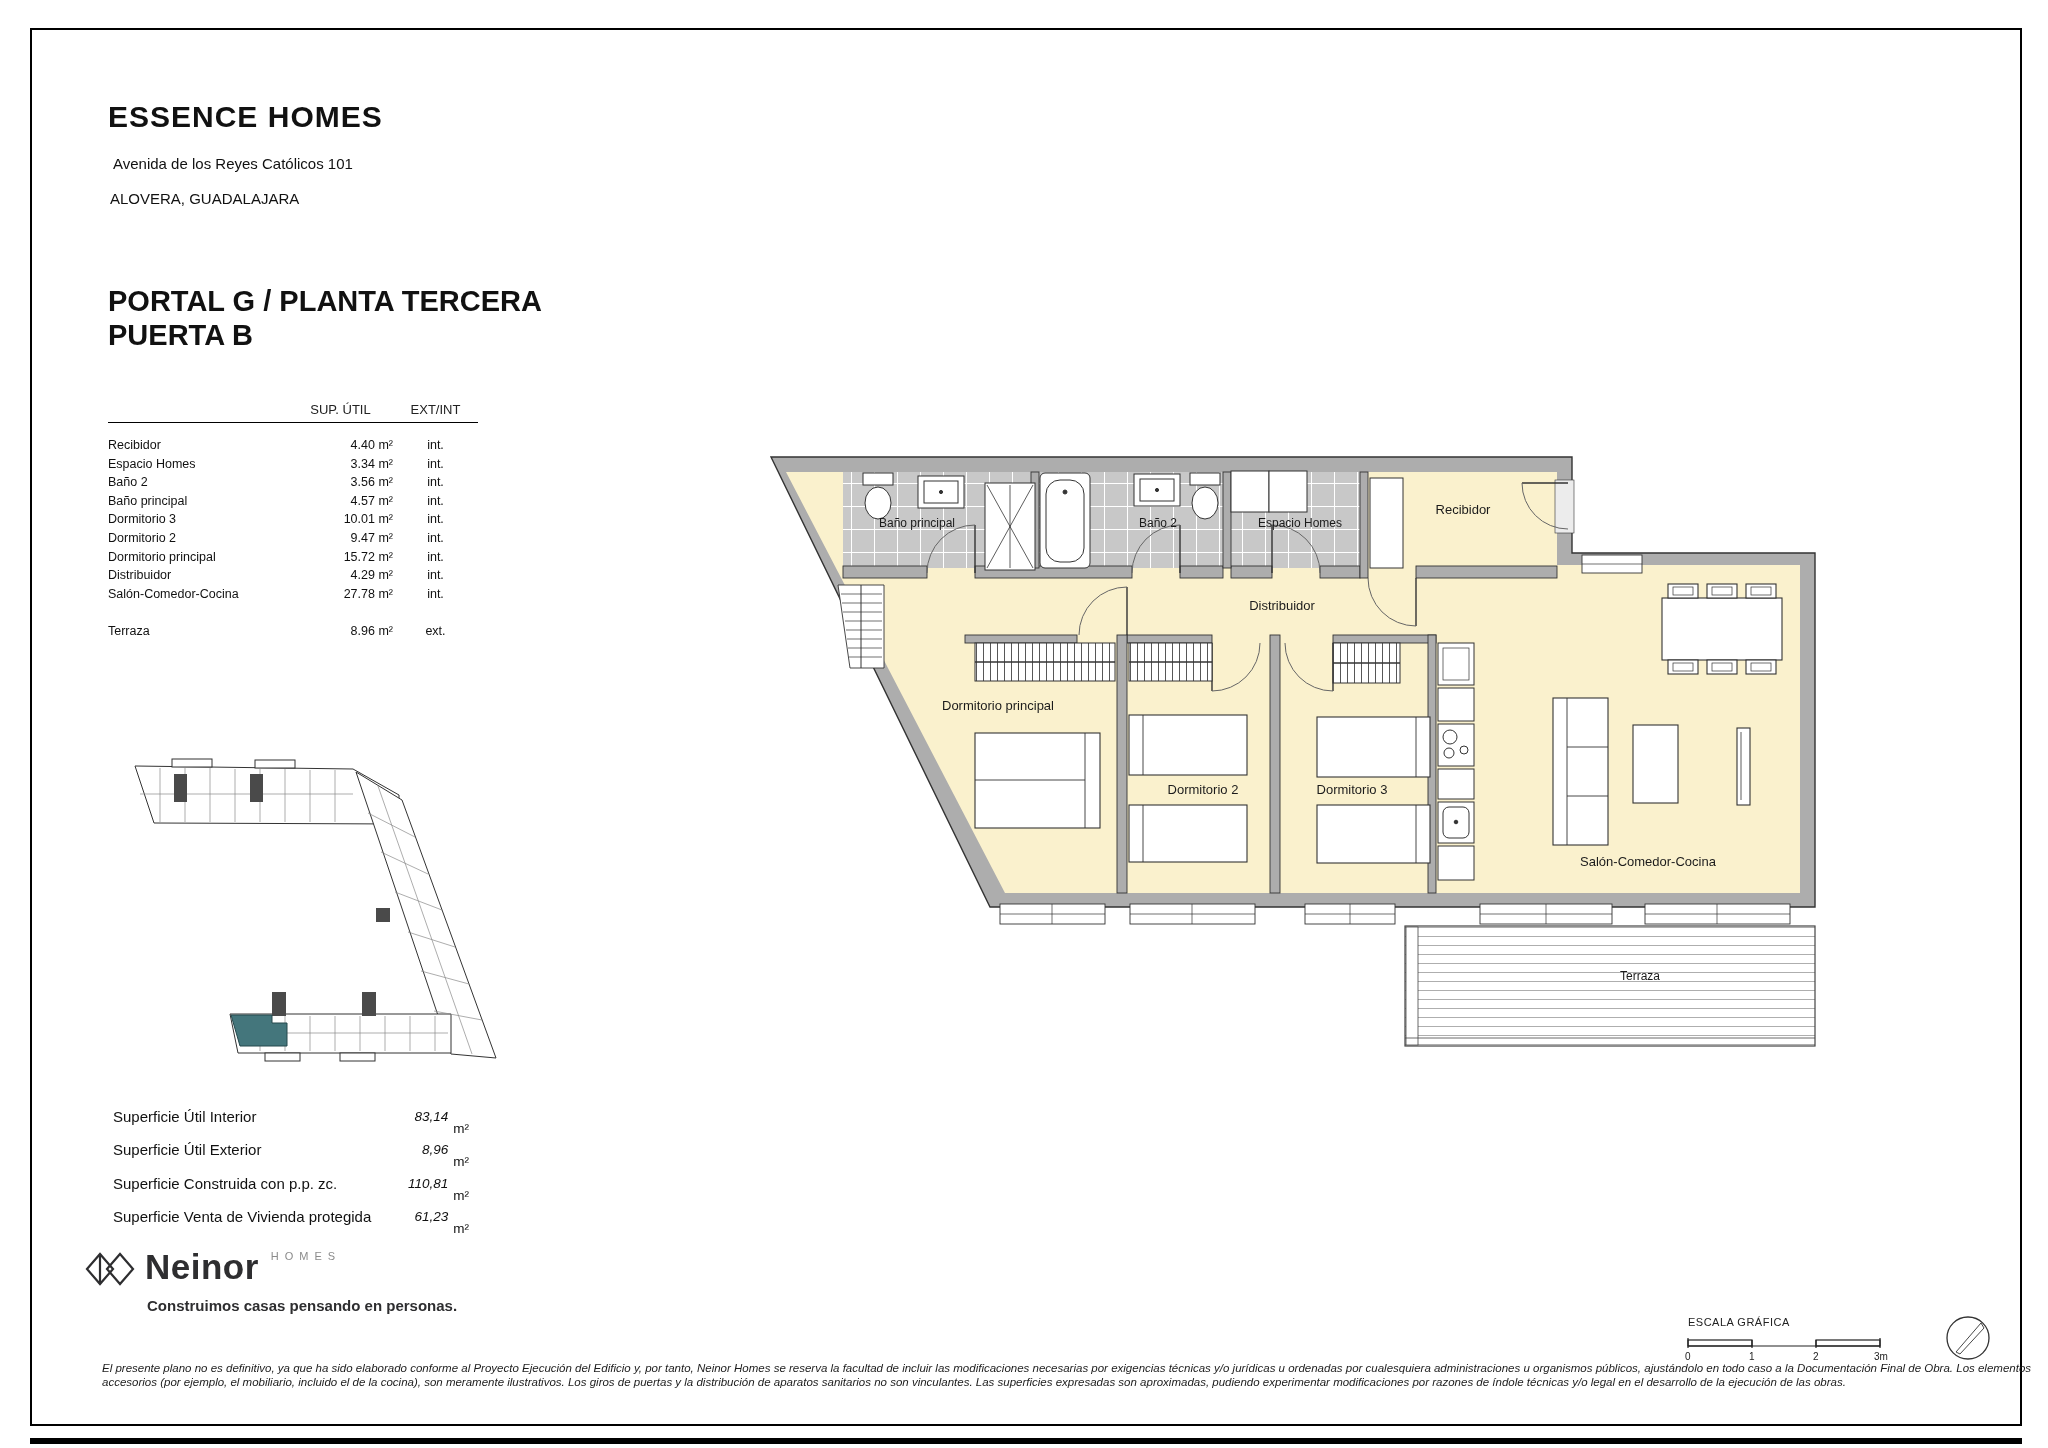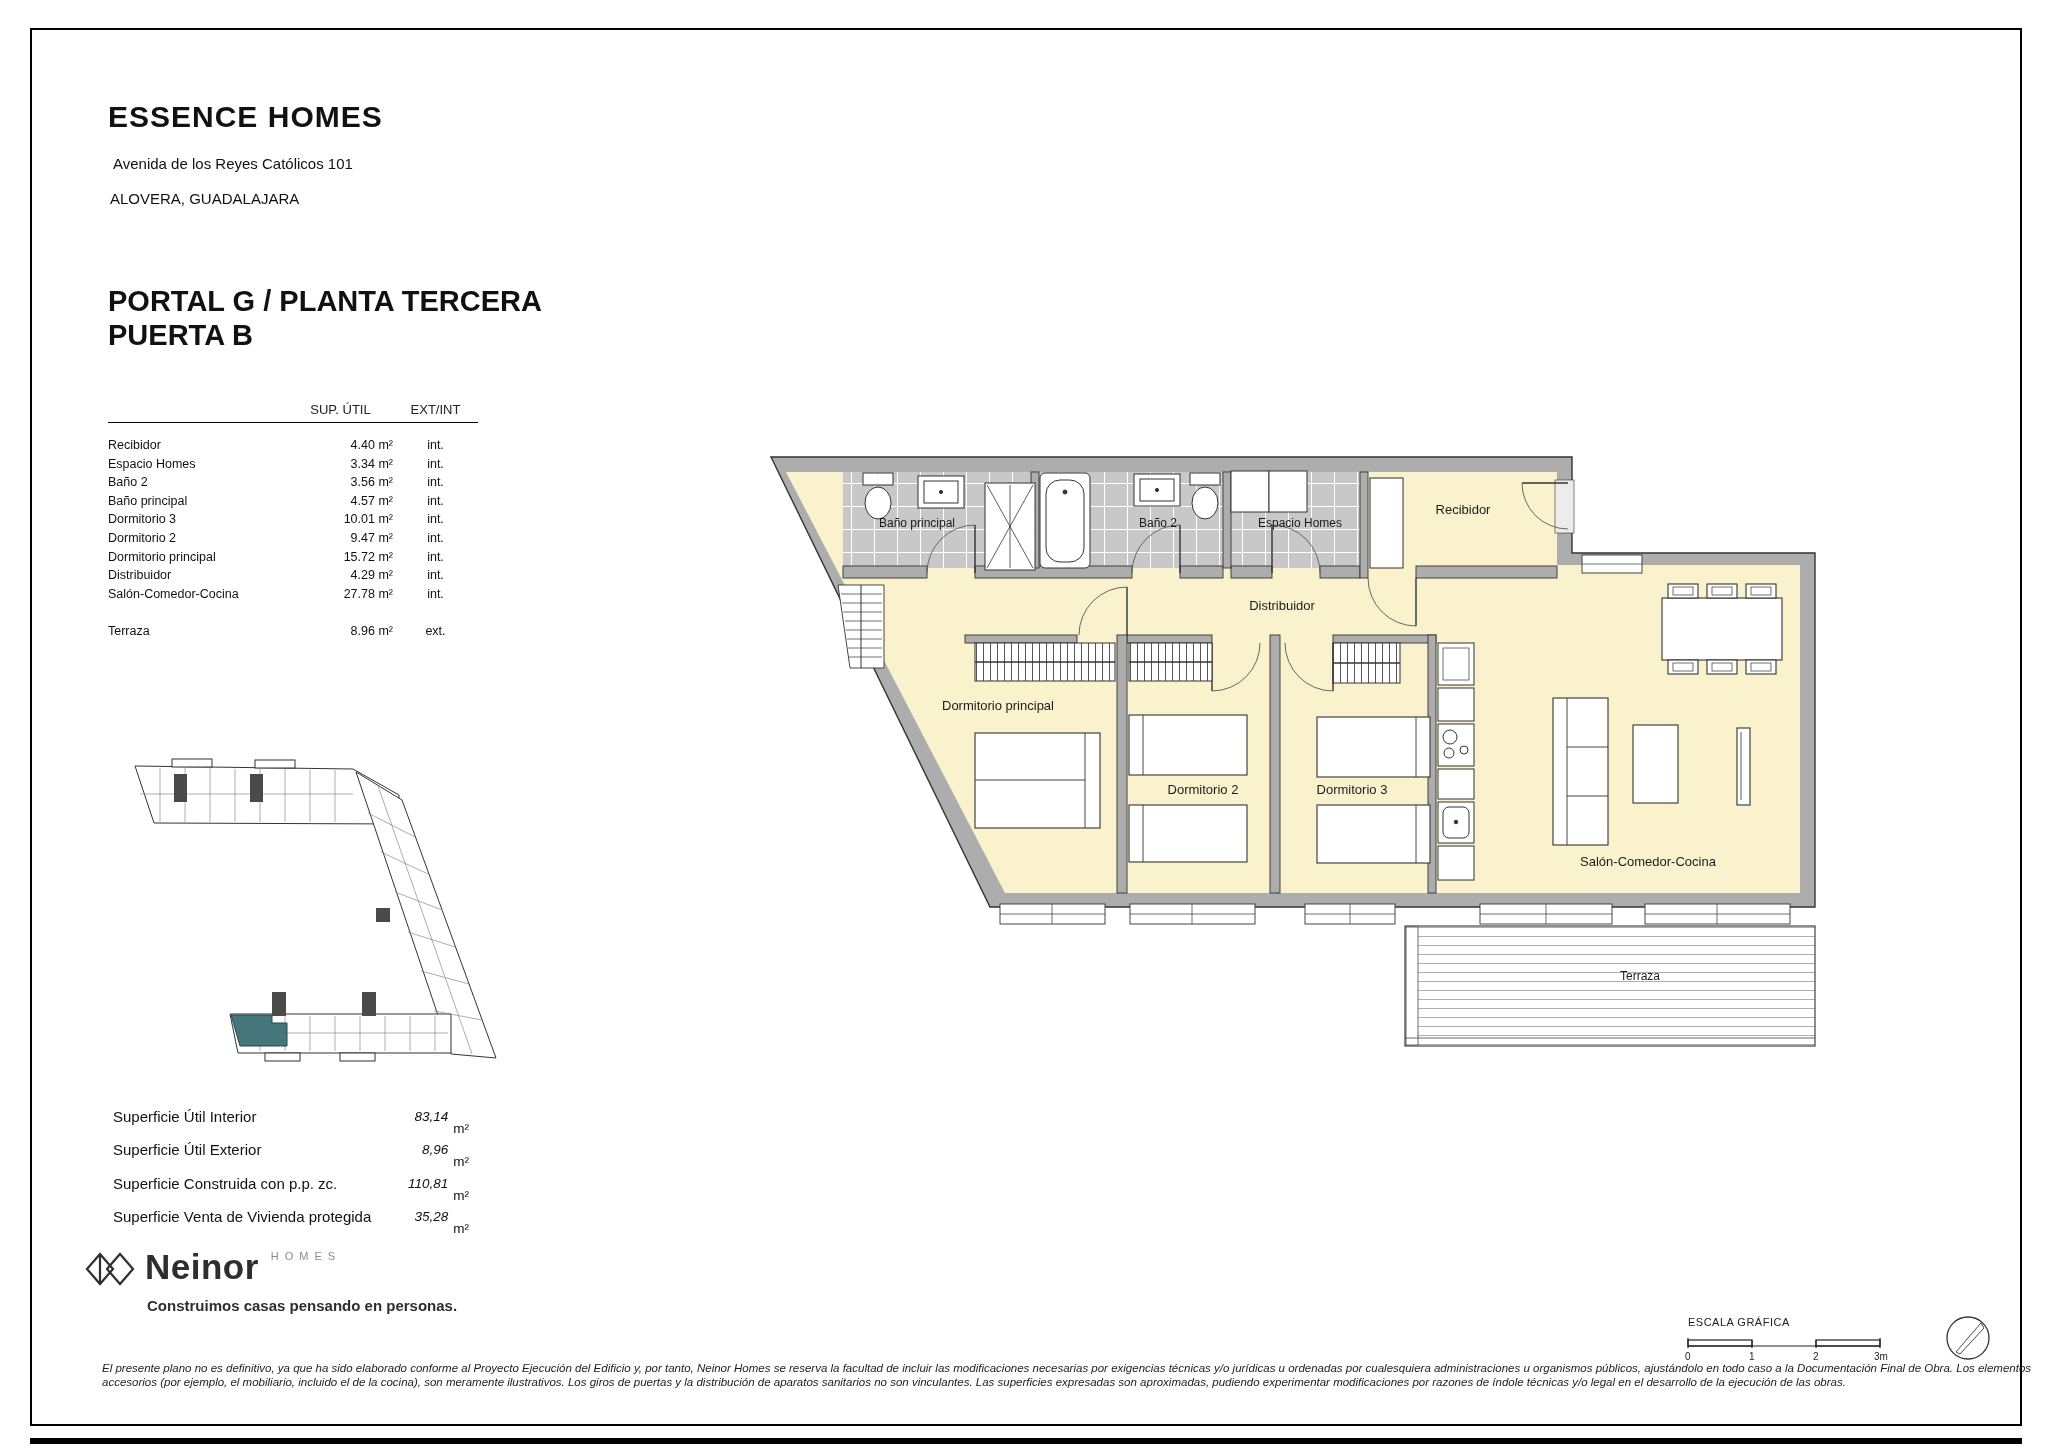--- a/index.html
+++ b/index.html
@@ -362,21 +362,21 @@
       <span class="val">8,96</span>
       <span class="unit">m²</span>
     </div>
   <div class="srow">
       <span class="lbl">Superficie Construida con p.p. zc.</span>
       <span class="val">110,81</span>
       <span class="unit">m²</span>
     </div>
   <div class="srow">
       <span class="lbl">Superficie Venta de Vivienda protegida</span>
-      <span class="val">35,28</span>
+      <span class="val">61,23</span>
       <span class="unit">m²</span>
     </div>
 </div>
 
 <div id="logo" class="abs">
   <div class="lrow">
     <svg class="mark" viewBox="0 0 50 38">
       <g fill="none" stroke="#2e2e30" stroke-width="2.2" stroke-linejoin="miter">
         <polygon points="2,19 15,4 28,19 15,34"></polygon>
         <polygon points="22,19 35,4 48,19 35,34"></polygon>

